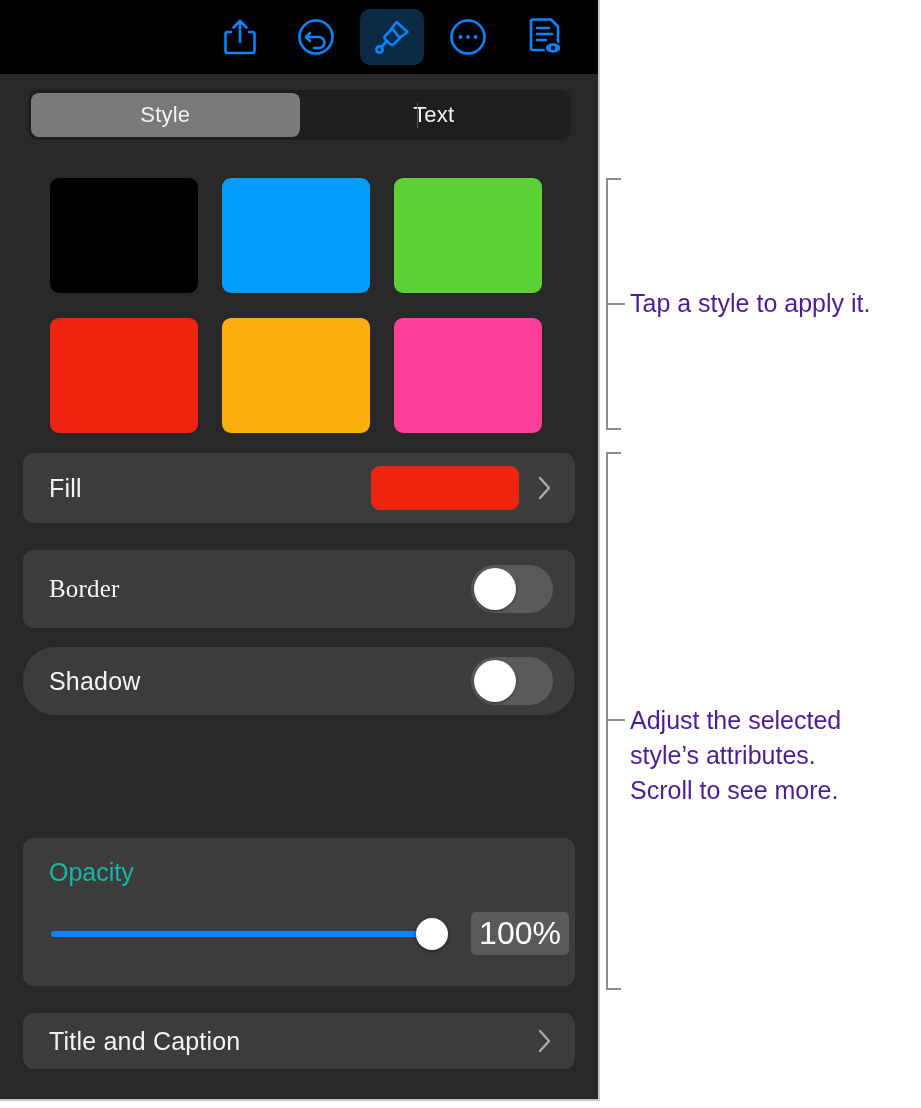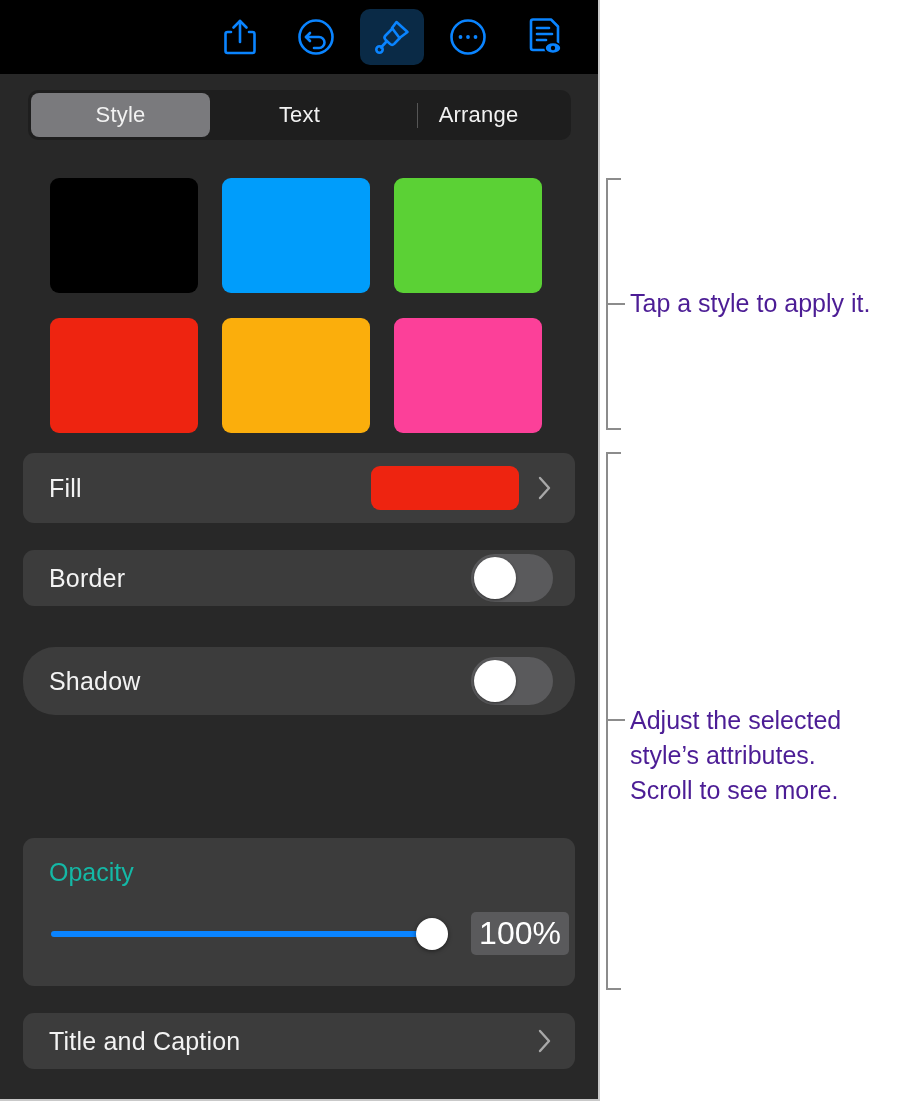--- a/index.html
+++ b/index.html
@@ -217,23 +217,20 @@
       </div>
     </div>
 
     <div class="seg-wrap">
       <div class="seg active">
         <span>Style</span>
       </div>
       <div class="seg">
         <span>Text</span>
       </div>
-      <div class="seg">
-        <span>Arrange</span>
-      </div>
       <div class="seg-divider"></div>
     </div>
 
     <div class="swatch-grid">
       <div class="swatch" style="background:#000000"></div>
       <div class="swatch" style="background:#009dfb"></div>
       <div class="swatch" style="background:#5bd135"></div>
       <div class="swatch" style="background:#ee2410"></div>
       <div class="swatch" style="background:#fbae0c"></div>
       <div class="swatch" style="background:#fc4099"></div>
@@ -243,21 +240,21 @@
       <span class="row-label">Fill</span>
       <span class="row-spacer"></span>
       <span class="fill-chip" style="background:#ee2410"></span>
       <span class="chev">
         <svg width="16" height="28" viewBox="0 0 16 28" fill="none" stroke="#a8a8a8" stroke-width="2.4" stroke-linecap="round" stroke-linejoin="round">
           <path d="M3 4 L12 14 L3 24"></path>
         </svg>
       </span>
     </div>
 
-    <div class="row" style="top:550px; height:56px;">
+    <div class="row" style="top:550px; height:78px;font-family:Liberation Serif, serif;">
       <span class="row-label">Border</span>
       <span class="row-spacer"></span>
       <span class="switch">
           <span class="knob"></span>
         </span>
     </div>
 
     <div class="row" style="top:647px; height:68px;border-radius:32px;">
       <span class="row-label">Shadow</span>
       <span class="row-spacer"></span>

